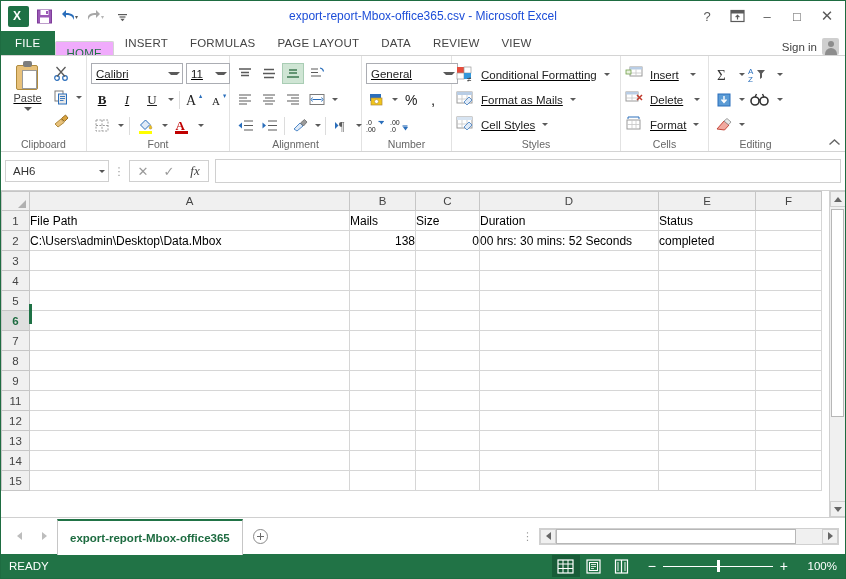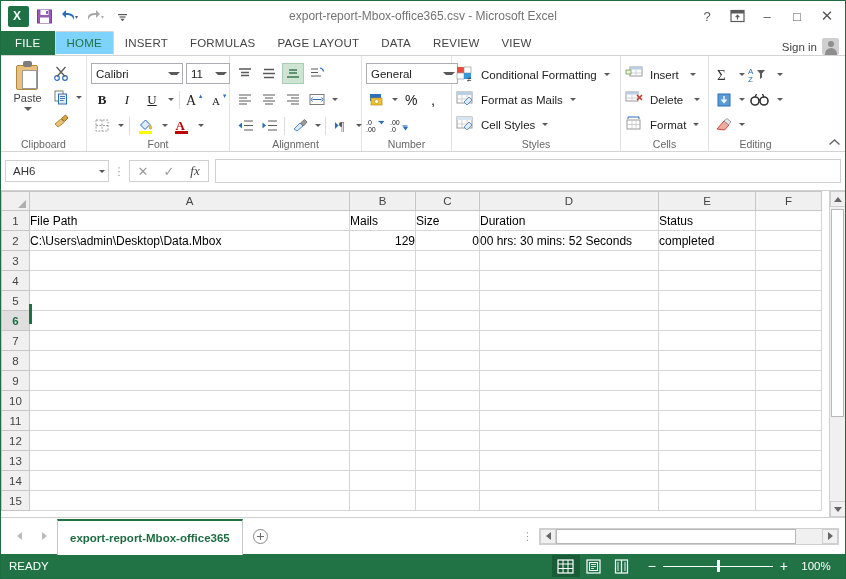--- a/index.html
+++ b/index.html
@@ -25,51 +25,51 @@
              color: #fff; font-size: 12px; font-weight: bold; font-family: "Liberation Sans", sans-serif; }
   .xl-logo span { position: relative; left: -1px; }
   .xl-logo:after { content: ""; position: absolute; width: 7px; height: 13px;
                    background: #fff; opacity: .85; margin-left: 11px;
                    background-image: linear-gradient(to bottom, #1e7145 0, #1e7145 1px, transparent 1px),
                                      linear-gradient(to bottom, transparent 3px, #1e7145 3px, #1e7145 4px, transparent 4px),
                                      linear-gradient(to bottom, transparent 6px, #1e7145 6px, #1e7145 7px, transparent 7px),
                                      linear-gradient(to bottom, transparent 9px, #1e7145 9px, #1e7145 10px, transparent 10px);
                    display: none; }
   .title-text { position: absolute; left: 0; right: 0; text-align: center;
-                font-size: 12px; color: #737373; line-height: 30px; z-index: 1; }
+                font-size: 12px; color: #1d4ed8; line-height: 30px; z-index: 1; }
   .win-ctrls { margin-left: auto; display: flex; align-items: center; z-index: 2; padding-right: 3px; }
   .win-btn { width: 30px; height: 26px; display: flex; align-items: center;
              justify-content: center; color: #5a5a5a; font-size: 13px; }
   .win-btn.close { font-size: 15px; }
 
   
   .tabstrip { height: 24px; display: flex; align-items: flex-end; flex: 0 0 24px;
               background: #fff; position: relative; }
   .tab-file { background: #217346; color: #fff; font-size: 11.5px; height: 24px;
               padding: 0 14px; display: flex; align-items: center; letter-spacing: .3px; }
   .tab { height: 24px; padding: 0 11px; display: flex; align-items: center;
          font-size: 11.5px; color: #444; letter-spacing: .2px; }
-  .tab.active { background: #7dd3fc; color: #217346; border: 1px solid #d4d4d4;
-                border-bottom: 1px solid #fff; position: relative; top: 0;
+  .tab.active { background: #f0abfc; color: #217346; border: 1px solid #d4d4d4;
+                border-bottom: 1px solid #fff; position: relative; top: 10px;
                 border-radius: 2px 2px 0 0; }
   .signin { margin-left: auto; display: flex; align-items: center; gap: 5px;
             padding-right: 6px; font-size: 11.5px; color: #444; }
   .avatar { width: 17px; height: 17px; background: #cfcfcf; border-radius: 2px;
             position: relative; overflow: hidden; }
   .avatar:before { content: ""; position: absolute; width: 6px; height: 6px;
                    background: #8d8d8d; border-radius: 50%; left: 5.5px; top: 2.5px; }
   .avatar:after { content: ""; position: absolute; width: 12px; height: 7px;
                   background: #8d8d8d; border-radius: 6px 6px 0 0; left: 2.5px; top: 10px; }
 
   
   .ribbon { flex: 0 0 92px; background: #fff; border-top: 1px solid #d4d4d4;
             border-bottom: 1px solid #d4d4d4; display: flex; position: relative; }
   .grp { display: flex; flex-direction: column; position: relative;
          border-right: 1px solid #e2e2e2; padding: 3px 4px 0 4px; }
-  .grp-body { flex: 1; display: flex; align-items: flex-start; }
+  .grp-body { flex: 1; display: flex; align-items: flex-start; text-decoration: underline; }
   .grp-label { font-size: 10.5px; color: #666; text-align: center; height: 14px;
                line-height: 14px; position: relative; }
 
   .paste-col { display: flex; flex-direction: column; align-items: center;
                width: 46px; padding-top: 2px; }
   .clipboard-ico { width: 28px; height: 30px; position: relative; }
   .cb-body { position: absolute; left: 2px; top: 4px; width: 22px; height: 25px;
              background: #e8c17a; border: 1px solid #b08b3e; border-radius: 2px; }
   .cb-clip { position: absolute; left: 9px; top: 0px; width: 9px; height: 6px;
              background: #7d7d7d; border-radius: 2px; }
@@ -208,21 +208,21 @@
   .status-right { margin-left: auto; display: flex; align-items: center; gap: 0; }
   .viewbtn { width: 28px; height: 22px; display: flex; align-items: center;
              justify-content: center; }
   .viewbtn.active { background: #185c38; }
   .zoomctl { display: flex; align-items: center; gap: 7px; margin-left: 12px; }
   .zslider { width: 110px; height: 12px; position: relative; display: flex; align-items: center; }
   .ztrack { width: 100%; height: 1px; background: #fff; }
   .zhandle { position: absolute; left: 50%; width: 3px; height: 12px; background: #fff;
              margin-left: -1px; }
   .zsign { font-size: 14px; line-height: 12px; }
-  .zlabel { width: 42px; text-align: center; font-size: 11.5px; }
+  .zlabel { width: 42px; text-align: right; font-size: 11.5px; }
 </style>
 </head>
 <body>
 
 <div class="app">
 
   <div class="titlebar">
     <div class="qat">
       <div class="qat-btn">
         <div class="xl-logo">
@@ -713,21 +713,21 @@
           <td class="cell">File Path</td>
           <td class="cell">Mails</td>
           <td class="cell">Size</td>
           <td class="cell">Duration</td>
           <td class="cell">Status</td>
           <td class="cell"></td>
         </tr>
         <tr>
           <td class="rowhead">2</td>
           <td class="cell">C:\Users\admin\Desktop\Data.Mbox</td>
-          <td class="cell num">129</td>
+          <td class="cell num">138</td>
           <td class="cell num">0</td>
           <td class="cell">00 hrs: 30 mins: 52 Seconds</td>
           <td class="cell">completed</td>
           <td class="cell"></td>
         </tr>
         <tr>
           <td class="rowhead">3</td>
           <td class="cell"></td>
           <td class="cell"></td>
           <td class="cell"></td>
@@ -775,29 +775,20 @@
           <td class="rowhead">8</td>
           <td class="cell"></td>
           <td class="cell"></td>
           <td class="cell"></td>
           <td class="cell"></td>
           <td class="cell"></td>
           <td class="cell"></td>
         </tr>
         <tr>
           <td class="rowhead">9</td>
-          <td class="cell"></td>
-          <td class="cell"></td>
-          <td class="cell"></td>
-          <td class="cell"></td>
-          <td class="cell"></td>
-          <td class="cell"></td>
-        </tr>
-        <tr>
-          <td class="rowhead">10</td>
           <td class="cell"></td>
           <td class="cell"></td>
           <td class="cell"></td>
           <td class="cell"></td>
           <td class="cell"></td>
           <td class="cell"></td>
         </tr>
         <tr>
           <td class="rowhead">11</td>
           <td class="cell"></td>

